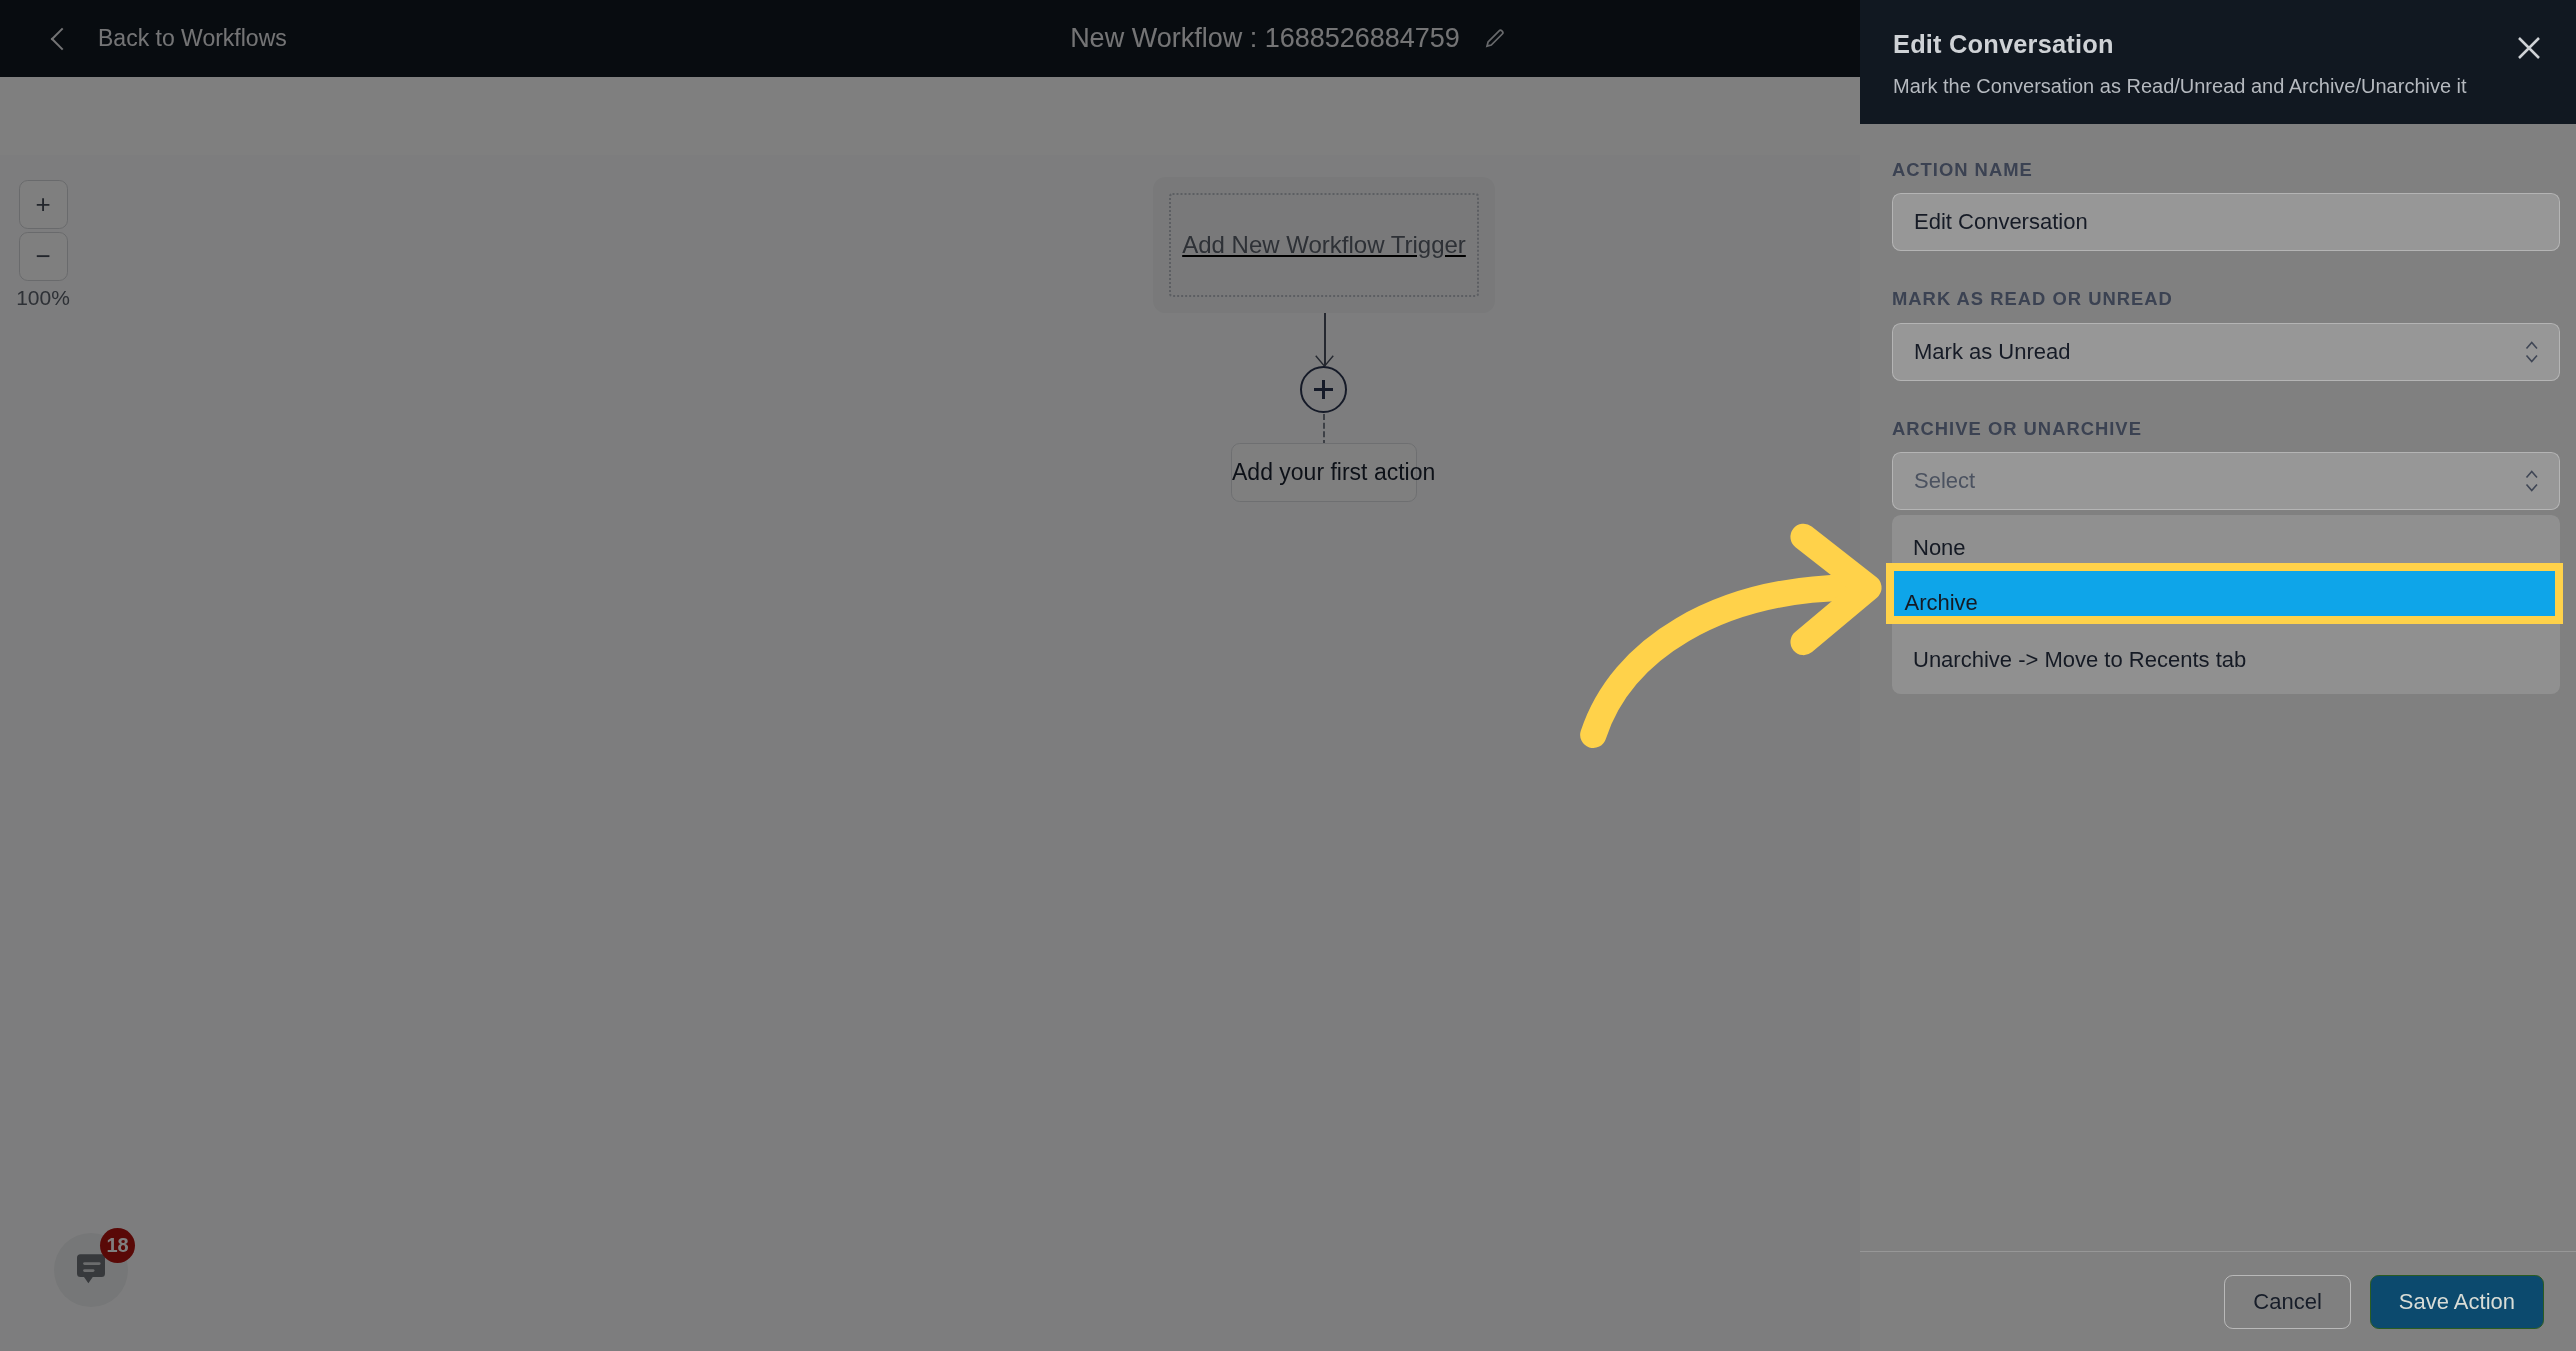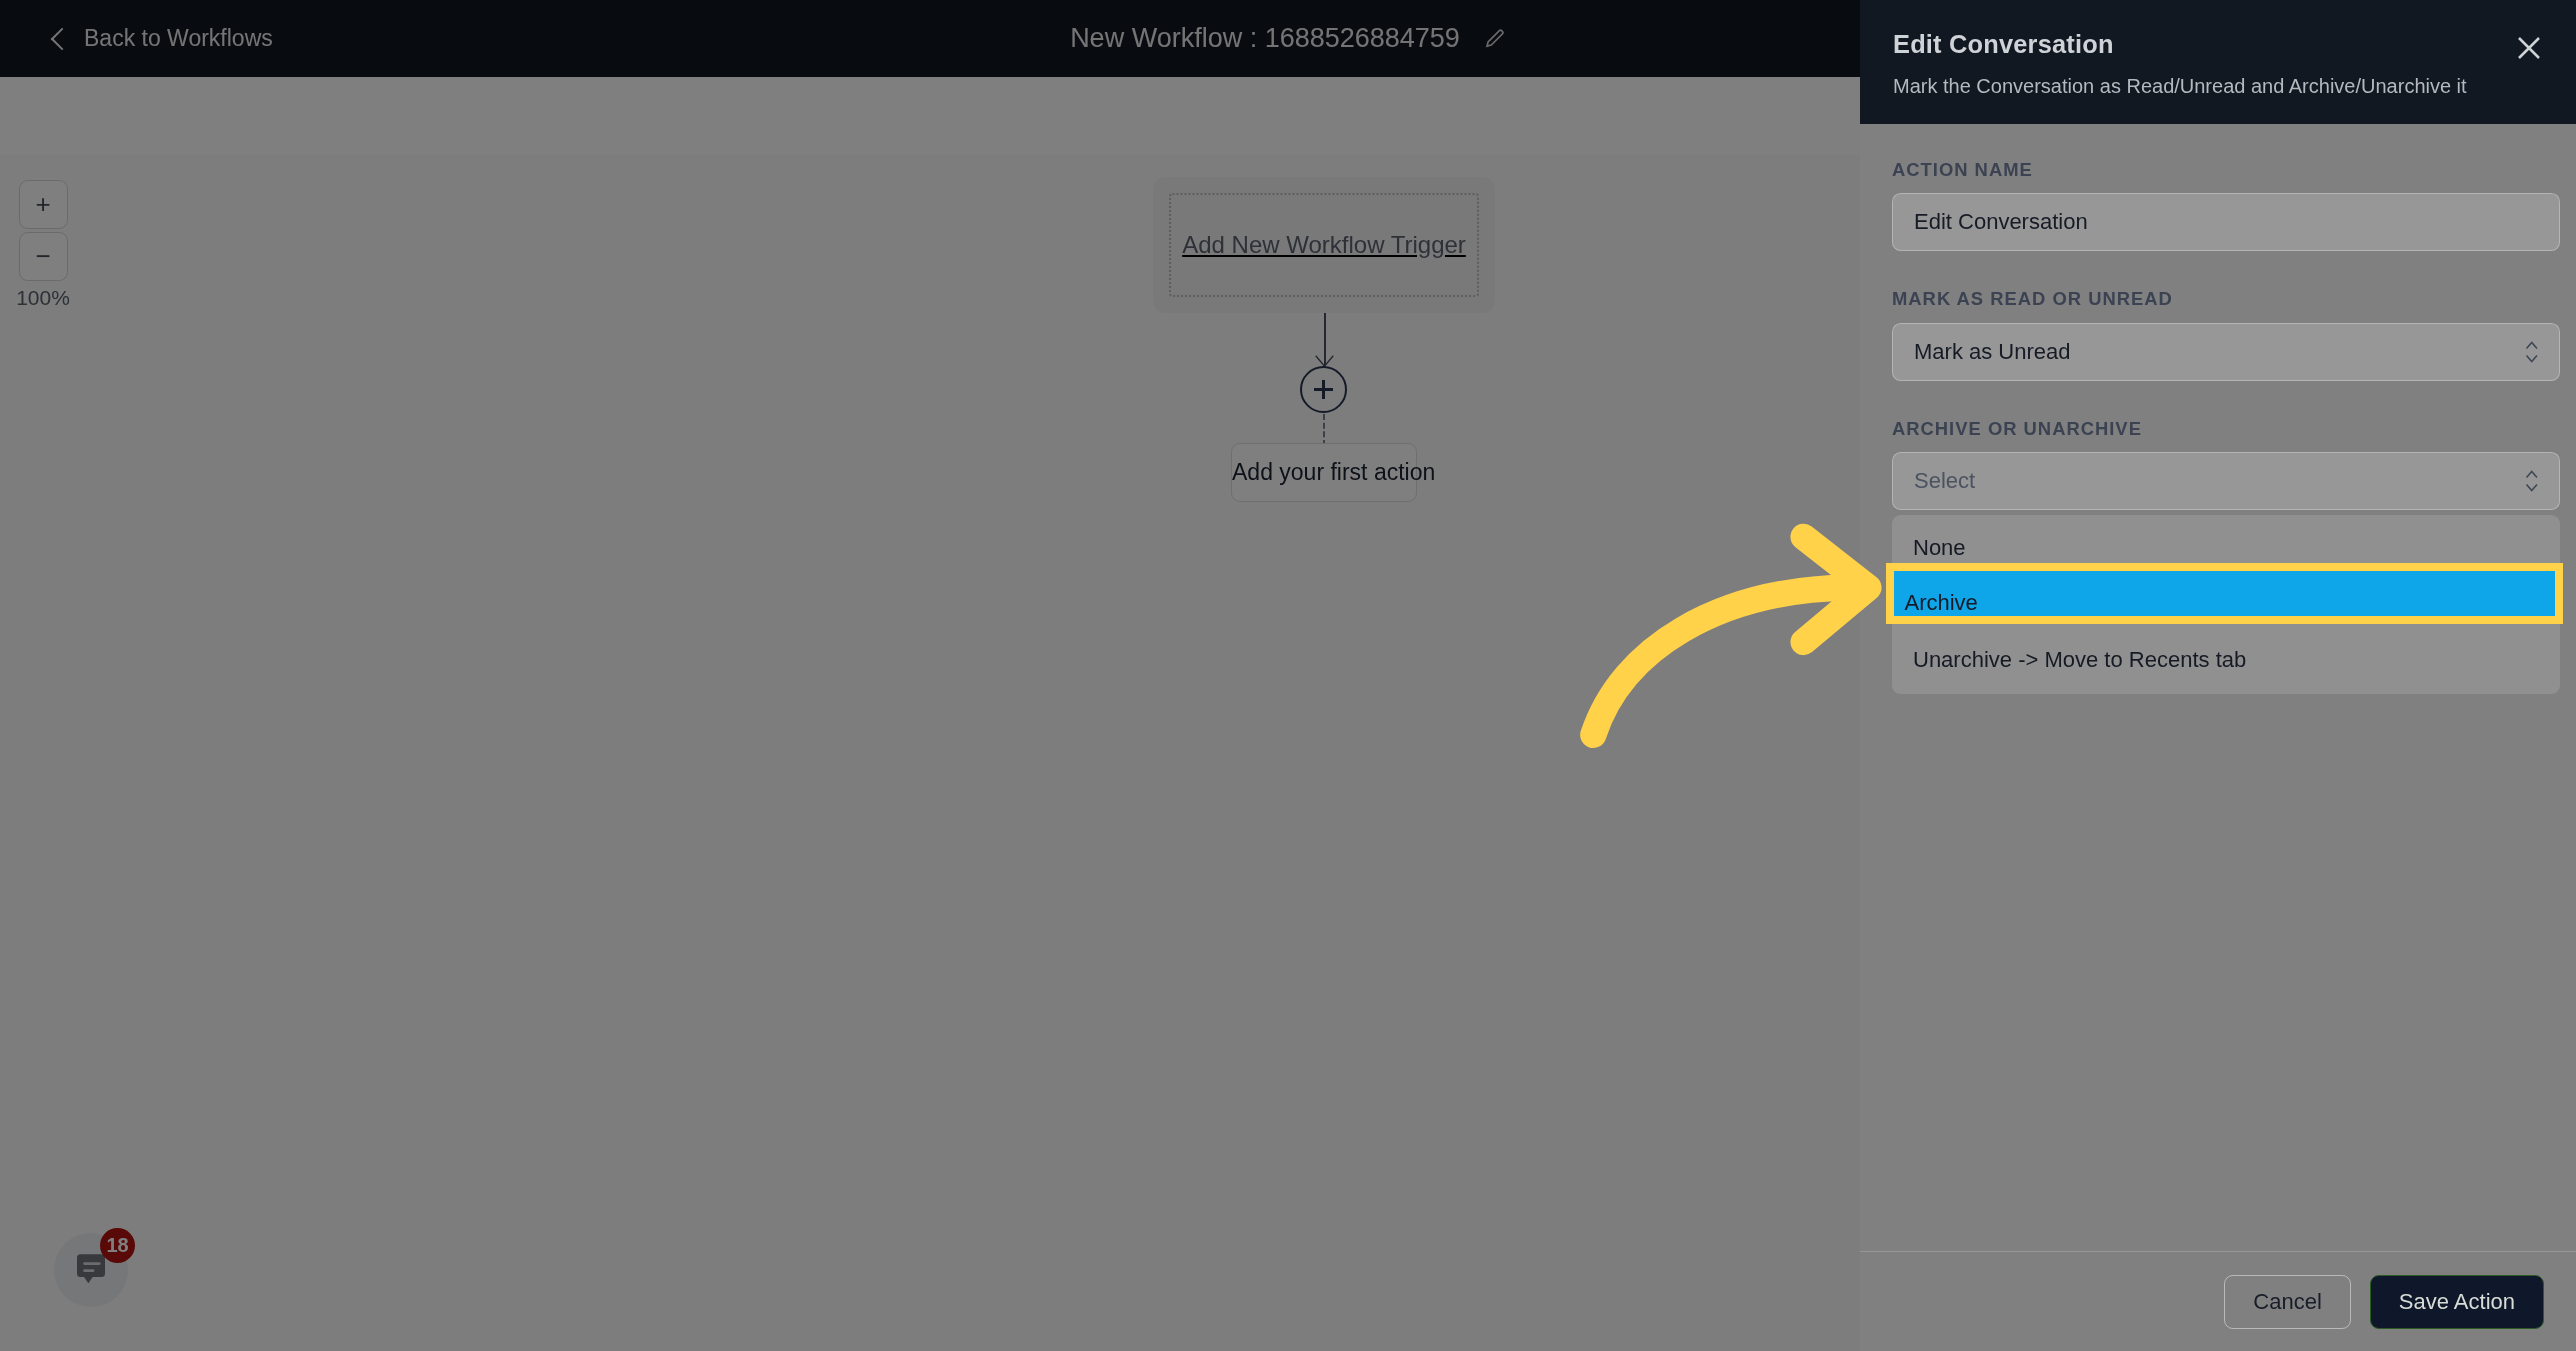--- a/index.html
+++ b/index.html
@@ -24,21 +24,21 @@
     top: 0; left: 0;
     width: 2576px;
     height: 77px;
     background: #111821;
     display: flex;
     align-items: center;
   }
   .back-link {
     display: flex;
     align-items: center;
-    gap: 14px;
+    gap: 28px;
     margin-left: 54px;
     color: #e8e9eb;
     font-size: 23px;
     cursor: pointer;
   }
   .chev-left {
     width: 16px; height: 16px;
     border-left: 2.6px solid #e8e9eb;
     border-bottom: 2.6px solid #e8e9eb;
     transform: rotate(45deg);
@@ -369,21 +369,21 @@
     padding: 13px 28px;
     cursor: pointer;
     white-space: nowrap;
   }
   .btn-cancel {
     border: 0.9px solid rgba(255,255,255,0.45);
     background: transparent;
     color: #171d29;
   }
   .btn-save {
-    background: #0f172a;
+    background: #0c4a6e;
     border: 0.9px solid #2a5c22;
     color: #d8dcd6;
   }
 
   
   #ann-arrow {
     position: absolute;
     left: 1560px;
     top: 500px;
     width: 368px;

